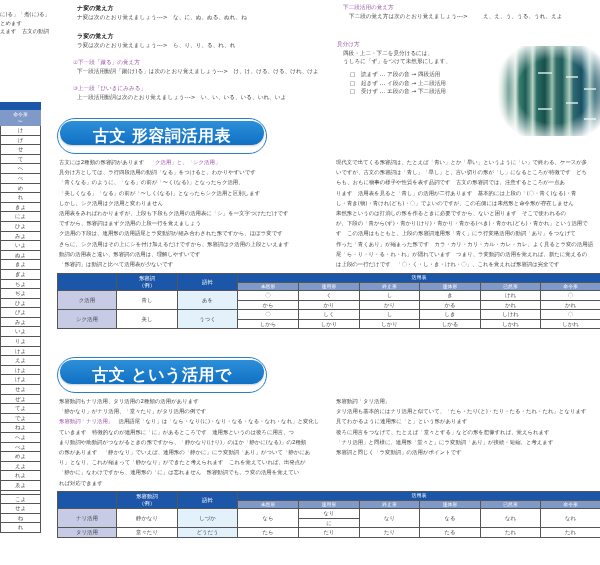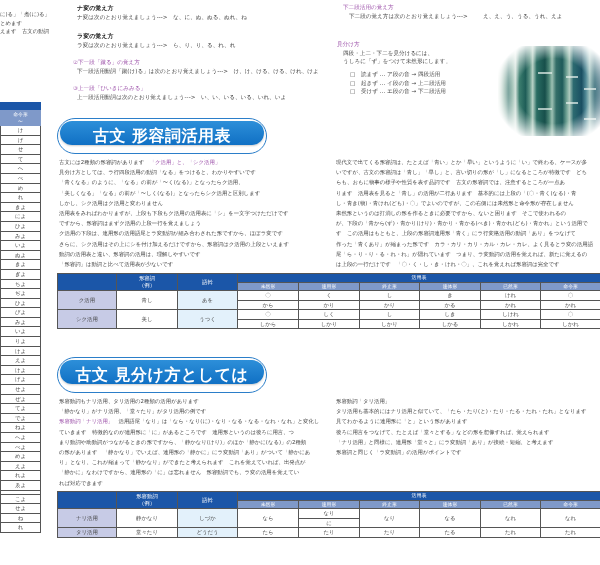--- a/index.html
+++ b/index.html
@@ -240,21 +240,21 @@
         <td class="cell">しかり</td>
         <td class="cell">しかり</td>
         <td class="cell">しかる</td>
         <td class="cell">しかれ</td>
         <td class="cell">しかれ</td>
       </tr>
     </tbody>
 </table>
 
 <div class="pill-ring" style="left:57px;top:357px;width:210px;"></div>
-<div class="pill" style="left:60px;top:360px;width:204px;">古文 見分け方としては</div>
+<div class="pill" style="left:60px;top:360px;width:204px;">古文 という活用で</div>
 
 <div class="abs" style="left:59px;top:396px;">
   <div id="kd-left">
       <div class="p"><span>形容動詞もナリ活用、タリ活用の2種類の活用があります</span></div>
       <div class="p"><span>「静かなり」がナリ活用、「堂々たり」がタリ活用の例です</span></div>
       <div class="p"><span class="purple">形容動詞「ナリ活用」</span><span>　活用語尾「なり」は「なら・なり(に)・なり・なる・なる・なれ・なれ」と変化し</span></div>
       <div class="p"><span>ていきます　特徴的なのが連用形に「に」があるところです　連用形というのは後ろに用言、つ</span></div>
       <div class="p"><span>まり動詞や助動詞がつながるときの形ですから、「静かなり(けり)」のほか「静かに(なる)」の2種類</span></div>
       <div class="p"><span>の形があります　「静かなり」でいえば、連用形の「静かに」にラ変動詞「あり」がついて「静かにあ</span></div>
       <div class="p"><span>り」となり、これが縮まって「静かなり」ができたと考えられます　これを覚えていれば、出発点が</span></div>

